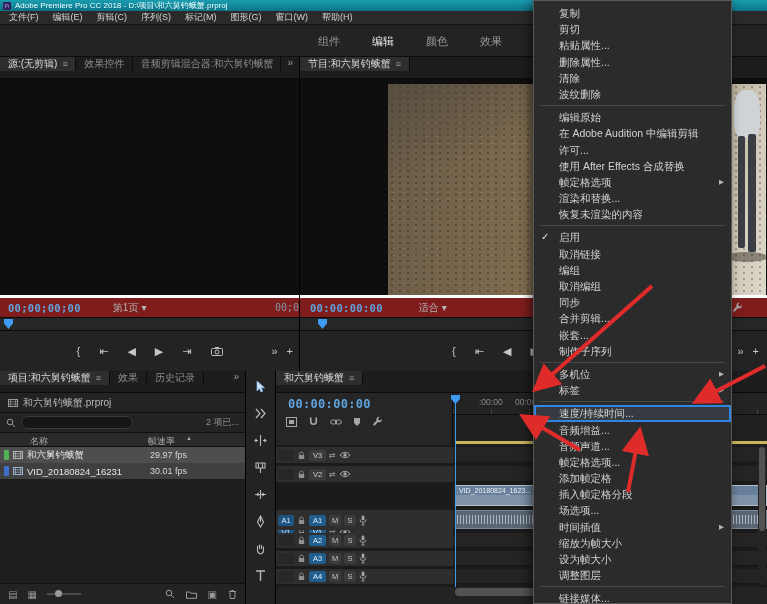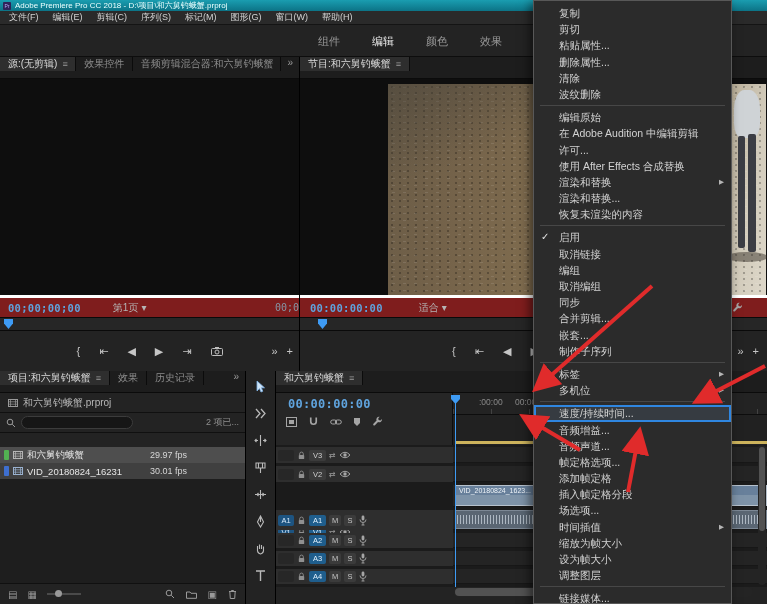--- a/index.html
+++ b/index.html
@@ -263,20 +263,25 @@
       <span class="lbl">和六舅钓蛾蟹.prproj</span>
     </div>
     <div class="searchrow">
       <svg class="ic" width="10" height="10" viewBox="0 0 10 10">
           <circle cx="4" cy="4" r="2.8" fill="none" stroke="#9a9a9a"></circle>
           <path d="M6.2 6.2 L9 9" stroke="#9a9a9a"></path>
         </svg>
       <input class="search-input" style="">
       <span class="sel-info">2 项已...</span>
     </div>
+    <div class="thead">
+      <span style="position:absolute;left:30px;top:2px;">名称</span>
+      <span style="position:absolute;left:148px;top:2px;">帧速率</span>
+      <span style="position:absolute;left:186px;top:2px;font-size:6px;">▲</span>
+    </div>
     <div class="prow" style="top:76px;background:#4e4e4e;">
       <span class="chip" style="background:#52b152;"></span>
       <svg class="ic" width="10" height="8" viewBox="0 0 10 8">
           <rect x="0.5" y="0.5" width="9" height="7" fill="none" stroke="#b5b5b5"></rect>
           <path d="M2.5 0.5 V7.5 M7.5 0.5 V7.5 M0.5 2.8 H9.5 M0.5 5.2 H9.5" stroke="#b5b5b5" stroke-width="0.7"></path>
         </svg>
       <span class="nm">和六舅钓蛾蟹</span>
       <span class="rate">29.97 fps</span>
     </div>
     <div class="prow" style="top:92px;background:#404040;">
@@ -573,35 +578,35 @@
     <div class="cm-item"><span>剪切</span></div>
     <div class="cm-item"><span>粘贴属性...</span></div>
     <div class="cm-item"><span>删除属性...</span></div>
     <div class="cm-item"><span>清除</span></div>
     <div class="cm-item"><span>波纹删除</span></div>
     <div class="cm-sep"></div>
     <div class="cm-item"><span>编辑原始</span></div>
     <div class="cm-item"><span>在 Adobe Audition 中编辑剪辑</span></div>
     <div class="cm-item"><span>许可...</span></div>
     <div class="cm-item"><span>使用 After Effects 合成替换</span></div>
-    <div class="cm-item"><span>渲染和替换</span><span class="sub">▶</span></div>
+    <div class="cm-item"><span>帧定格选项</span><span class="sub">▶</span></div>
     <div class="cm-item"><span>渲染和替换...</span></div>
     <div class="cm-item"><span>恢复未渲染的内容</span></div>
     <div class="cm-sep"></div>
     <div class="cm-item"><span class="check">✓</span><span>启用</span></div>
     <div class="cm-item"><span>取消链接</span></div>
     <div class="cm-item"><span>编组</span></div>
     <div class="cm-item"><span>取消编组</span></div>
     <div class="cm-item"><span>同步</span></div>
     <div class="cm-item"><span>合并剪辑...</span></div>
     <div class="cm-item"><span>嵌套...</span></div>
     <div class="cm-item"><span>制作子序列</span></div>
     <div class="cm-sep"></div>
+    <div class="cm-item"><span>多机位</span><span class="sub">▶</span></div>
     <div class="cm-item"><span>标签</span><span class="sub">▶</span></div>
-    <div class="cm-item"><span>多机位</span><span class="sub">▶</span></div>
     <div class="cm-sep"></div>
     <div class="cm-item hl"><span>速度/持续时间...</span></div>
     <div class="cm-item"><span>音频增益...</span></div>
     <div class="cm-item"><span>音频声道...</span></div>
     <div class="cm-item"><span>帧定格选项...</span></div>
     <div class="cm-item"><span>添加帧定格</span></div>
     <div class="cm-item"><span>插入帧定格分段</span></div>
     <div class="cm-item"><span>场选项...</span></div>
     <div class="cm-item"><span>时间插值</span><span class="sub">▶</span></div>
     <div class="cm-item"><span>缩放为帧大小</span></div>

